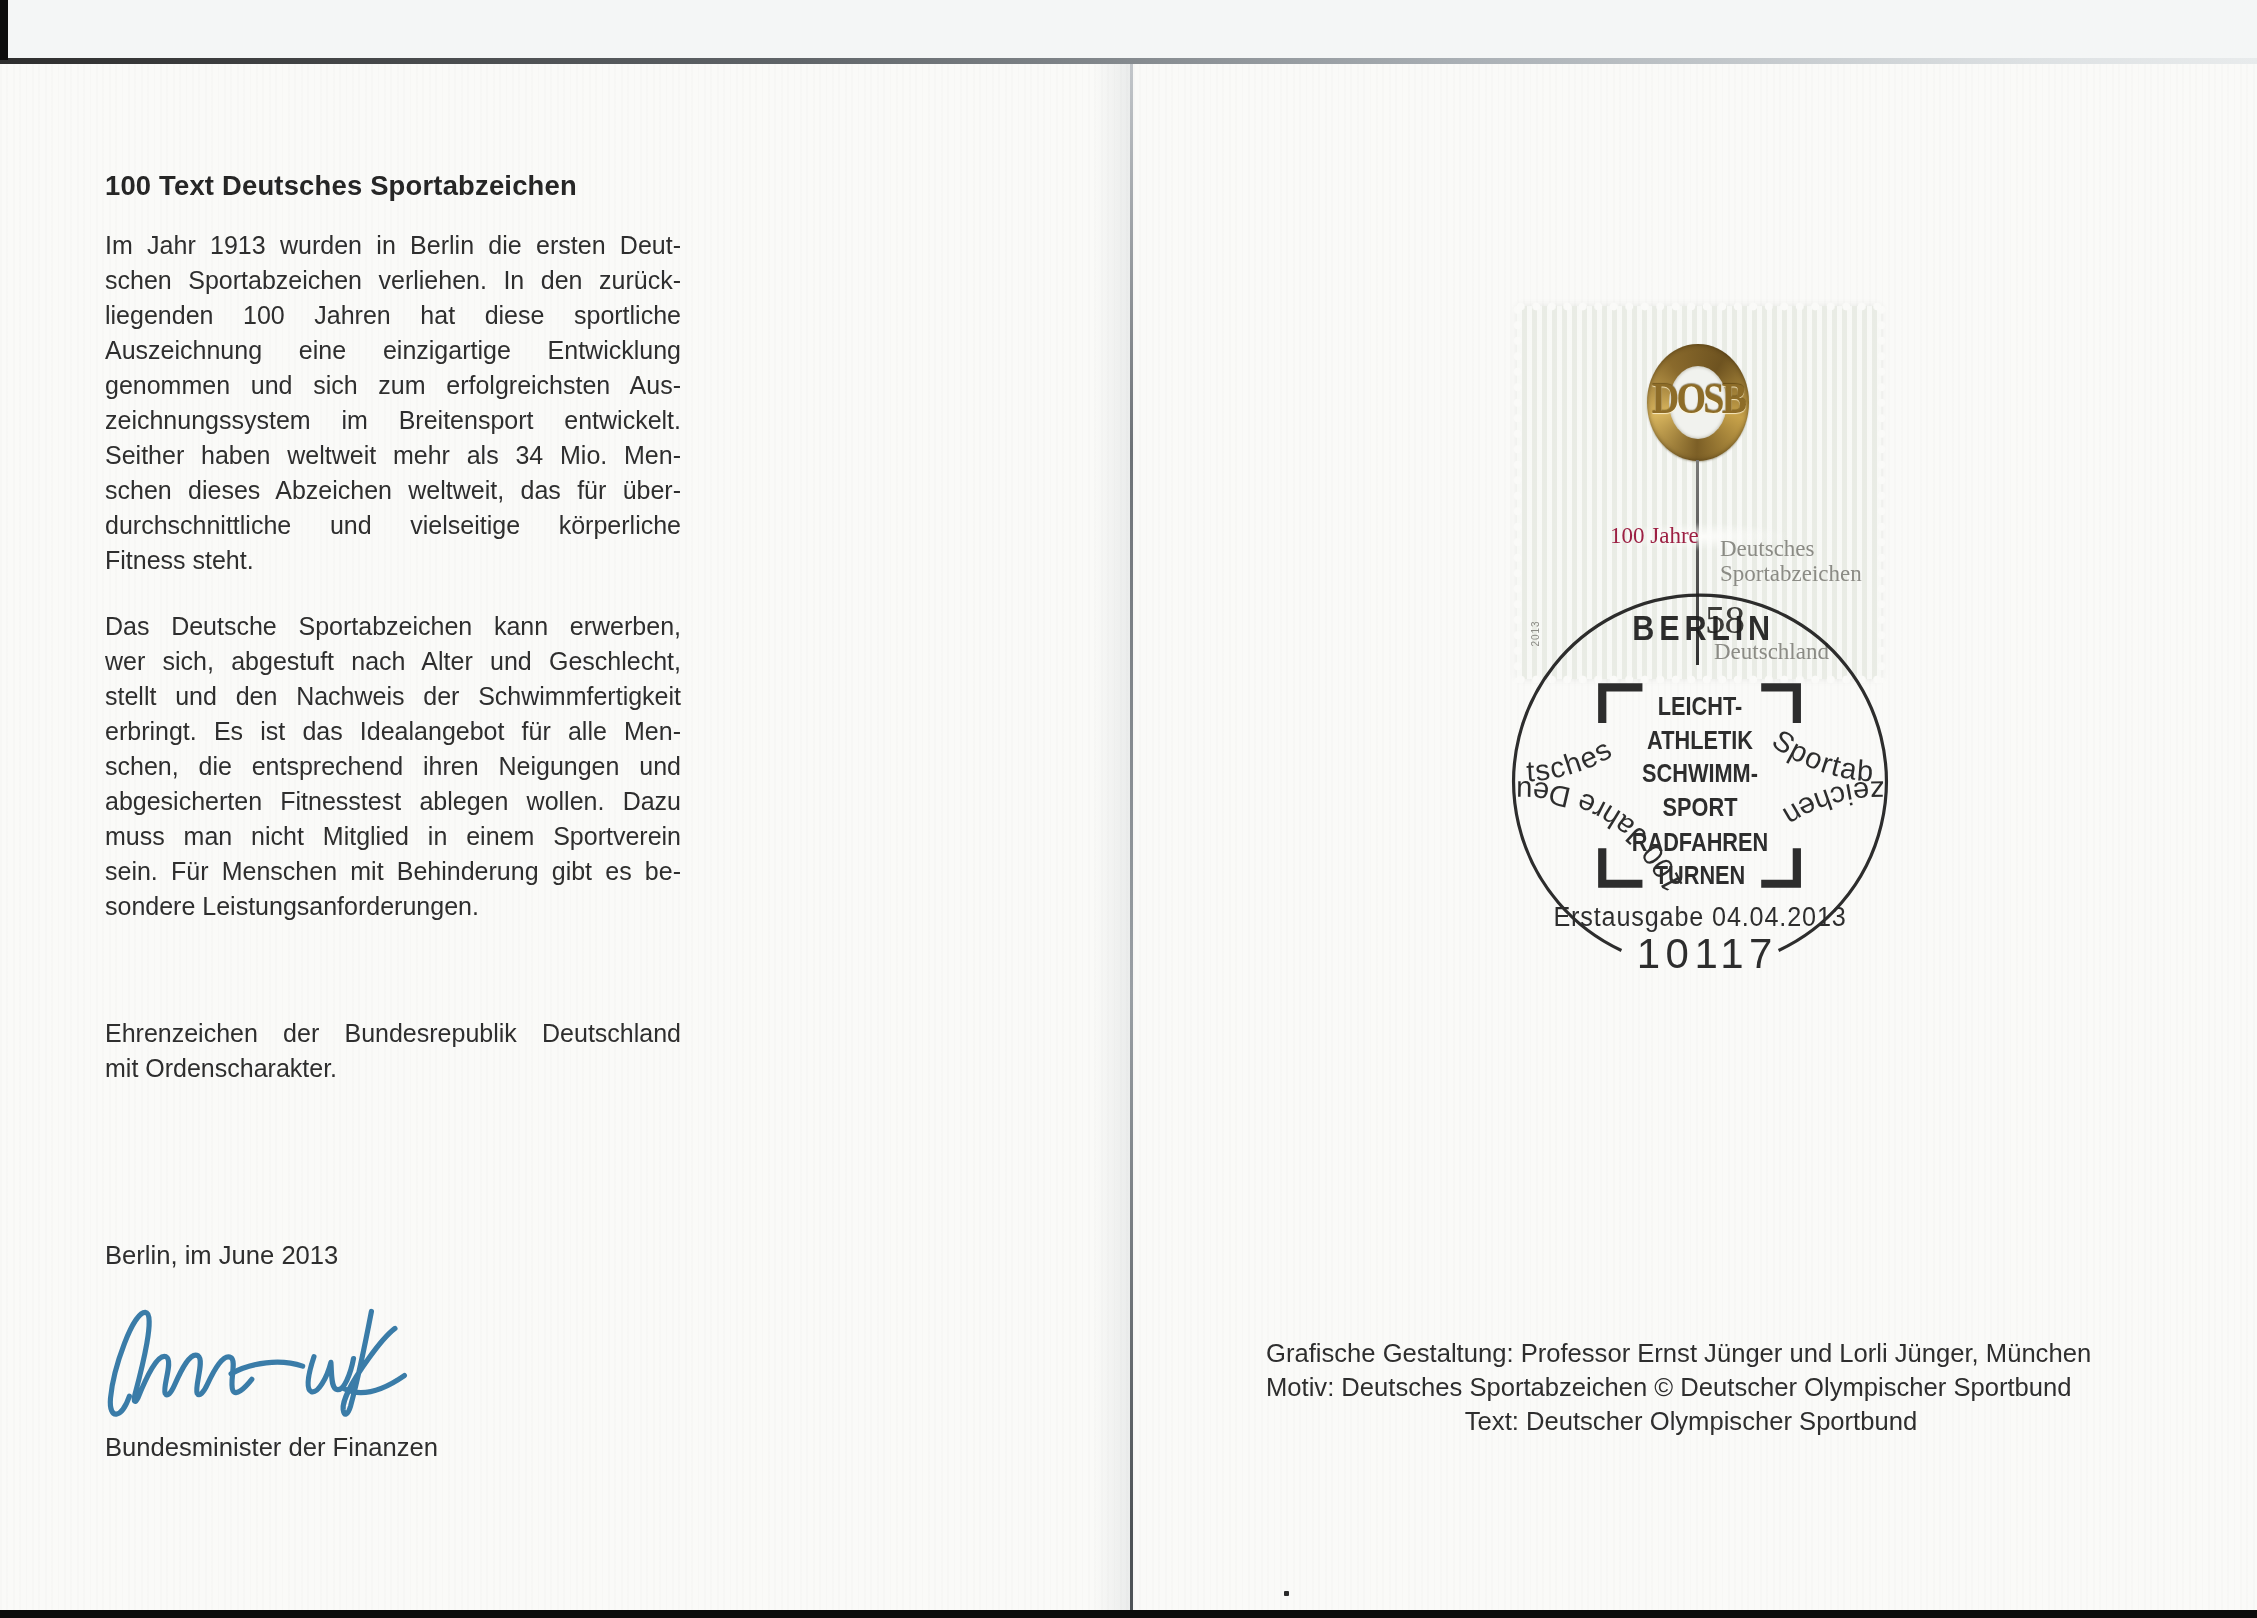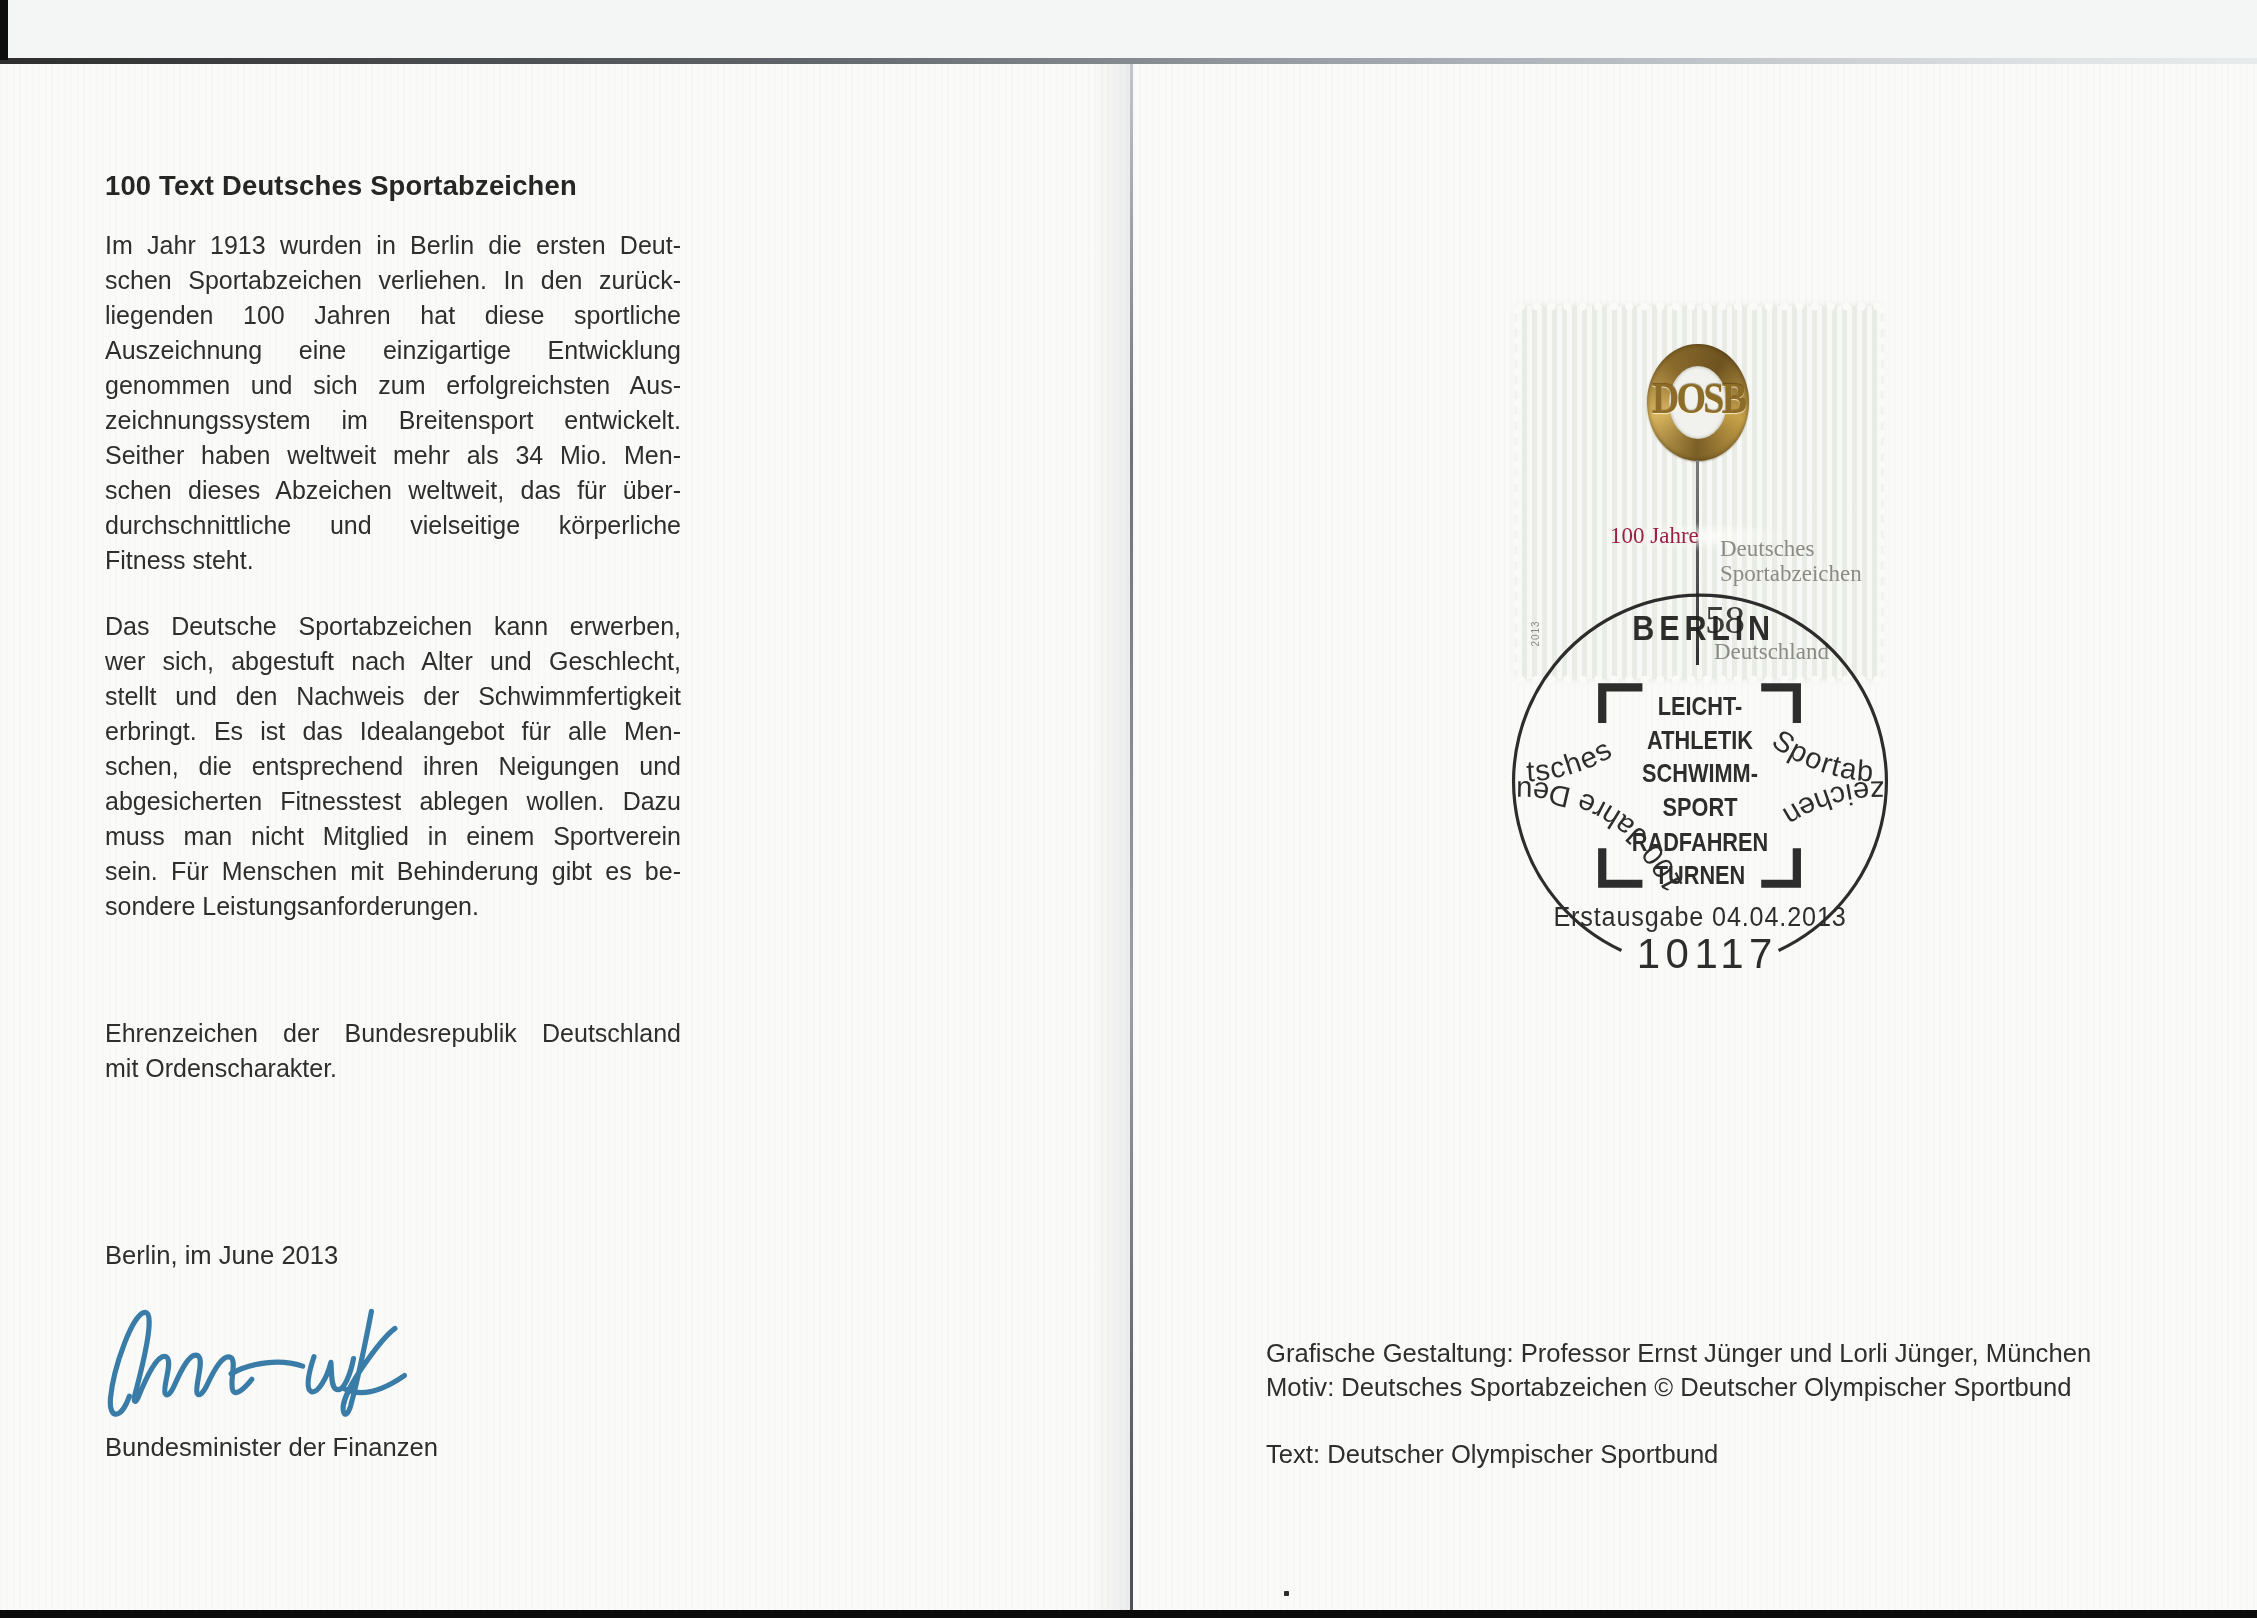--- a/index.html
+++ b/index.html
@@ -88,21 +88,21 @@
   .postmark text{fill:var(--pm);}
   .pm-center{font-weight:bold;font-size:28px;}
   .pm-arc{font-size:32px;font-weight:500;letter-spacing:1.5px;}
   .pm-city{font-weight:bold;font-size:38px;letter-spacing:6px;}
   .pm-date{font-size:30px;font-weight:500;letter-spacing:1px;}
   .pm-plz{font-size:46px;font-weight:500;letter-spacing:6px;}
 
   
   .credits{position:absolute;left:1266px;top:1336px;width:850px;font-size:25.6px;color:#2e2e2e;}
   .credits .cl{line-height:34px;}
-  .credits .cl3{margin-top:33px;}
+  .credits .cl3{text-align:center;}
 </style>
 </head>
 <body>
 
 <div class="texture"></div>
 
 <div class="top-strip"></div>
 <div class="top-line"></div>
 <div class="corner-block"></div>
 <div class="fold-shadow"></div>

